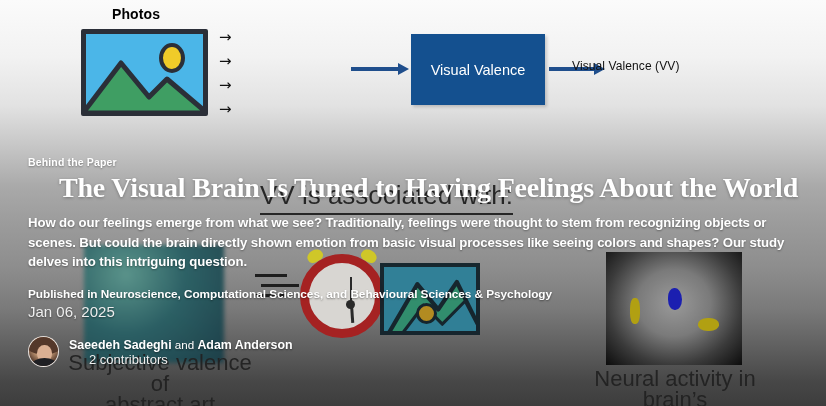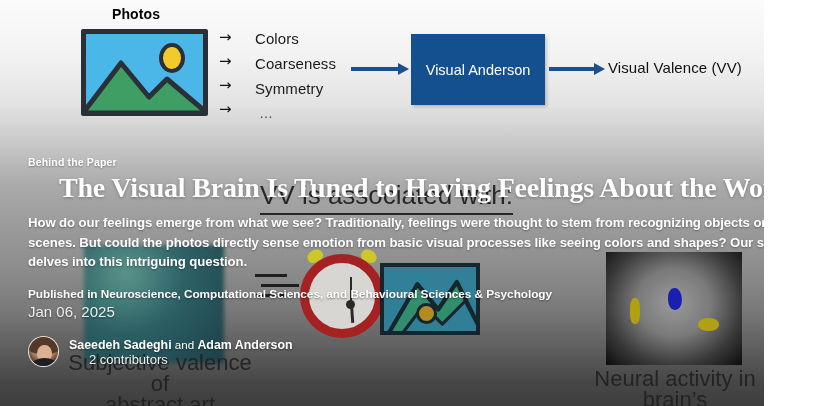--- a/index.html
+++ b/index.html
@@ -5,21 +5,21 @@
   * { box-sizing: border-box; margin: 0; padding: 0; }
   html, body {
     width: 826px; height: 406px;
     overflow: hidden;
     font-family: "Liberation Sans", sans-serif;
     background: #ffffff;
   }
 
   #page {
     position: relative;
-    width: 764px; height: 406px;
+    width: 826px; height: 406px;
     overflow: hidden;
     background: linear-gradient(180deg,
         #fbfbfb 0%,
         #f2f2f2 14%,
         #e2e2e2 26%,
         #c6c6c6 36%,
         #a9a9a9 46%,
         #9a9a9a 56%,
         #8d8d8d 66%,
         #7a7a7a 76%,
@@ -111,22 +111,22 @@
     display: flex; flex-direction: column;
     align-items: center; justify-content: center;
     color: #ffffff;
     font-size: 14.5px;
     line-height: 20px;
     box-shadow: 2px 2px 3px rgba(0,0,0,0.18);
   }
 
   .vv-out {
     position: absolute;
-    left: 608px; top: 59px;
-    font-size: 15px; color: #111;
+    left: 572px; top: 59px;
+    font-size: 12px; color: #111;
     letter-spacing: 0.1px;
   }
 
   
   .collage { position: absolute; left: 0; top: 130px; width: 826px; height: 276px; }
 
   .overlay-heading {
     position: absolute;
     left: 260px; top: 50px;
     font-size: 26px;
@@ -333,34 +333,28 @@
       </svg>
     </div>
 
     <div class="arrow-col">
       <span class="arrow-glyph">→</span>
       <span class="arrow-glyph">→</span>
       <span class="arrow-glyph">→</span>
       <span class="arrow-glyph">→</span>
     </div>
 
-    <div class="feature-col">
-      <div class="feature-item">Colors</div>
-      <div class="feature-item">Coarseness</div>
-      <div class="feature-item">Symmetry</div>
-      <div class="feature-item ellipsis">…</div>
-    </div>
 
     <div class="arrow-h" style="left:351px; top:63px; width:58px;">
       <span class="shaft" style="width:47px;"></span>
       <span class="head" style="left:47px;"></span>
     </div>
 
     <div class="vvm-box">
-      <div>Visual Anderson</div>
+      <div>Visual Valence</div>
     </div>
 
     <div class="arrow-h" style="left:549px; top:63px; width:56px;">
       <span class="shaft" style="width:45px;"></span>
       <span class="head" style="left:45px;"></span>
     </div>
 
     <div class="vv-out">Visual Valence (VV)</div>
   </div>
 
@@ -411,21 +405,21 @@
       <div>visual system</div>
     </div>
   </div>
 
   <div class="card">
 
     <div class="kicker">Behind the Paper</div>
 
     <h1 class="headline">The Visual Brain Is Tuned to Having Feelings About the World</h1>
 
-    <div class="dek">How do our feelings emerge from what we see? Traditionally, feelings were thought to stem from recognizing objects or scenes. But could the photos directly sense emotion from basic visual processes like seeing colors and shapes? Our study delves into this intriguing question.</div>
+    <div class="dek">How do our feelings emerge from what we see? Traditionally, feelings were thought to stem from recognizing objects or scenes. But could the brain directly shown emotion from basic visual processes like seeing colors and shapes? Our study delves into this intriguing question.</div>
 
     <div class="published">Published in Neuroscience, Computational Sciences, and Behavioural Sciences &amp; Psychology</div>
     <div class="pubdate">Jan 06, 2025</div>
 
     <div class="byline-row">
       <div class="avatar">
         <span class="hair"></span>
         <span class="face"></span>
         <span class="body"></span>
       </div>

